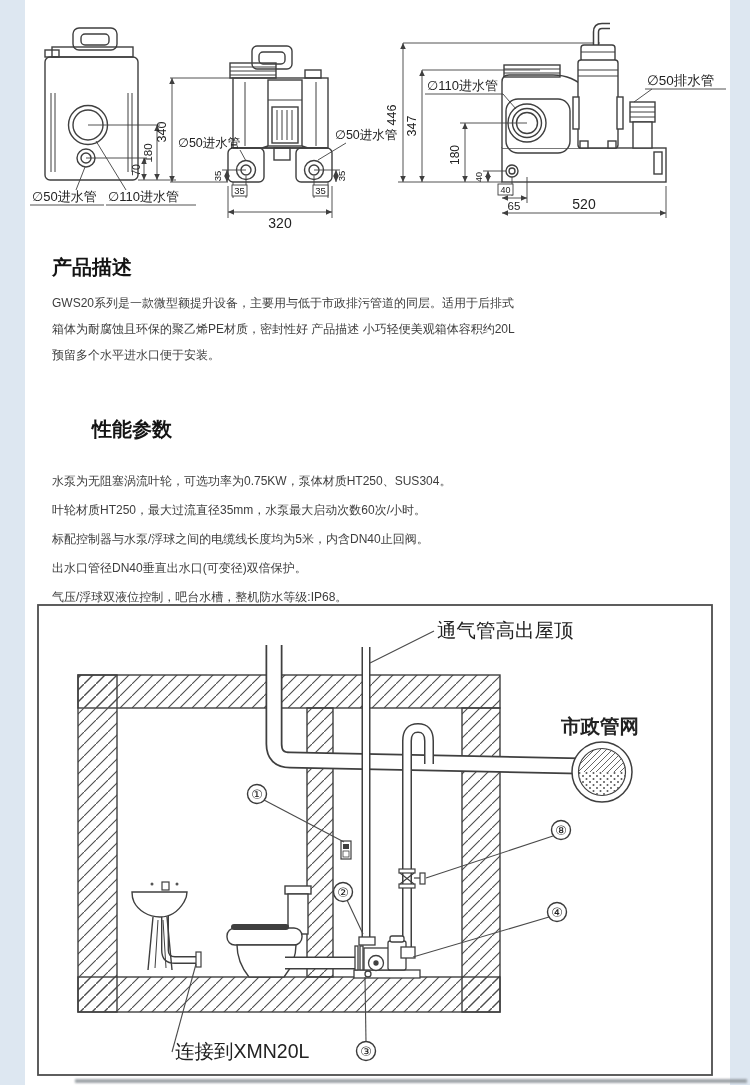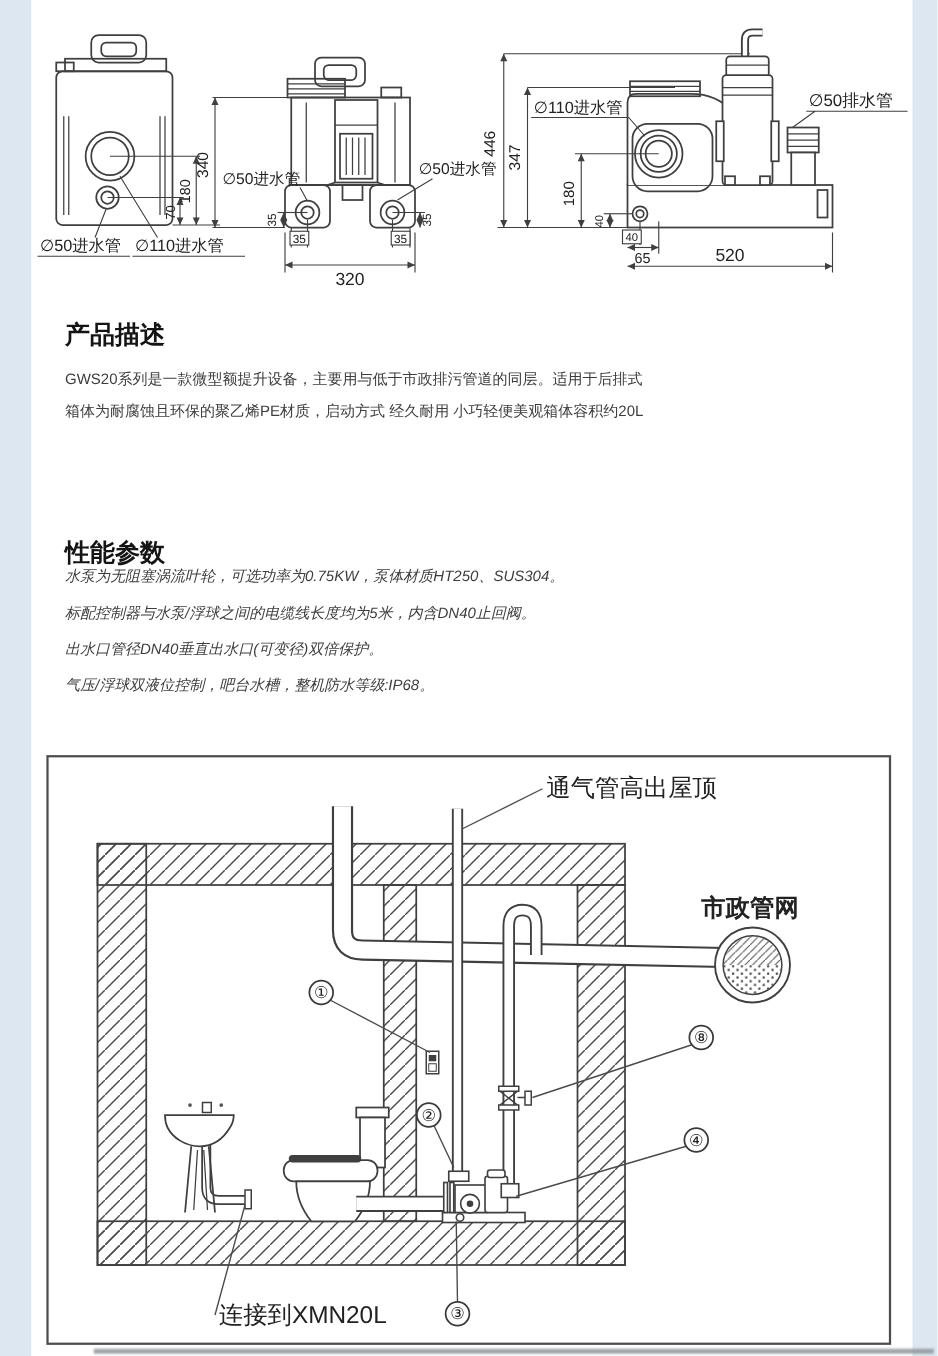--- a/index.html
+++ b/index.html
@@ -159,26 +159,28 @@
       <text x="584" y="209" text-anchor="middle" font-size="14" stroke="none" fill="#222">520</text>
       <text x="427" y="90" font-size="13" stroke="none" fill="#222">∅110进水管</text>
       <text x="647" y="85" font-size="13.5" stroke="none" fill="#222">∅50排水管</text>
     </g>
   </g>
 </svg>
 
 <h2 class="sec-heading" style="top:254px;">产品描述</h2>
 <div class="sec-body desc-body" style="top:290px;">
   <div class="tline">GWS20系列是一款微型额提升设备，主要用与低于市政排污管道的同层。适用于后排式</div>
-  <div class="tline">箱体为耐腐蚀且环保的聚乙烯PE材质，启动方式 经久耐用 小巧轻便美观箱体容积约20L</div>
+  <div class="tline">箱体为耐腐蚀且环保的聚乙烯PE材质，密封性好 产品描述 小巧轻便美观箱体容积约20L</div>
+  <div class="tline">预留多个水平进水口便于安装。</div>
 </div>
 
-<h2 class="sec-heading" style="top:429px;">性能参数</h2>
-<div class="sec-body param-body" style="top:447px;font-style:italic;">
+<h2 class="sec-heading" style="top:416px;margin-left:40px;">性能参数</h2>
+<div class="sec-body param-body" style="top:467px;">
   <div class="tline">水泵为无阻塞涡流叶轮，可选功率为0.75KW，泵体材质HT250、SUS304。</div>
+  <div class="tline">叶轮材质HT250，最大过流直径35mm，水泵最大启动次数60次/小时。</div>
   <div class="tline">标配控制器与水泵/浮球之间的电缆线长度均为5米，内含DN40止回阀。</div>
   <div class="tline">出水口管径DN40垂直出水口(可变径)双倍保护。</div>
   <div class="tline">气压/浮球双液位控制，吧台水槽，整机防水等级:IP68。</div>
 </div>
 
 <svg class="diagram" viewBox="25 598 705 487">
   <defs>
     <pattern id="hatch" patternUnits="userSpaceOnUse" width="12" height="12">
       <path d="M-1,13 L13,-1" stroke="#4a4a4a" stroke-width="1.1"></path>
     </pattern>

